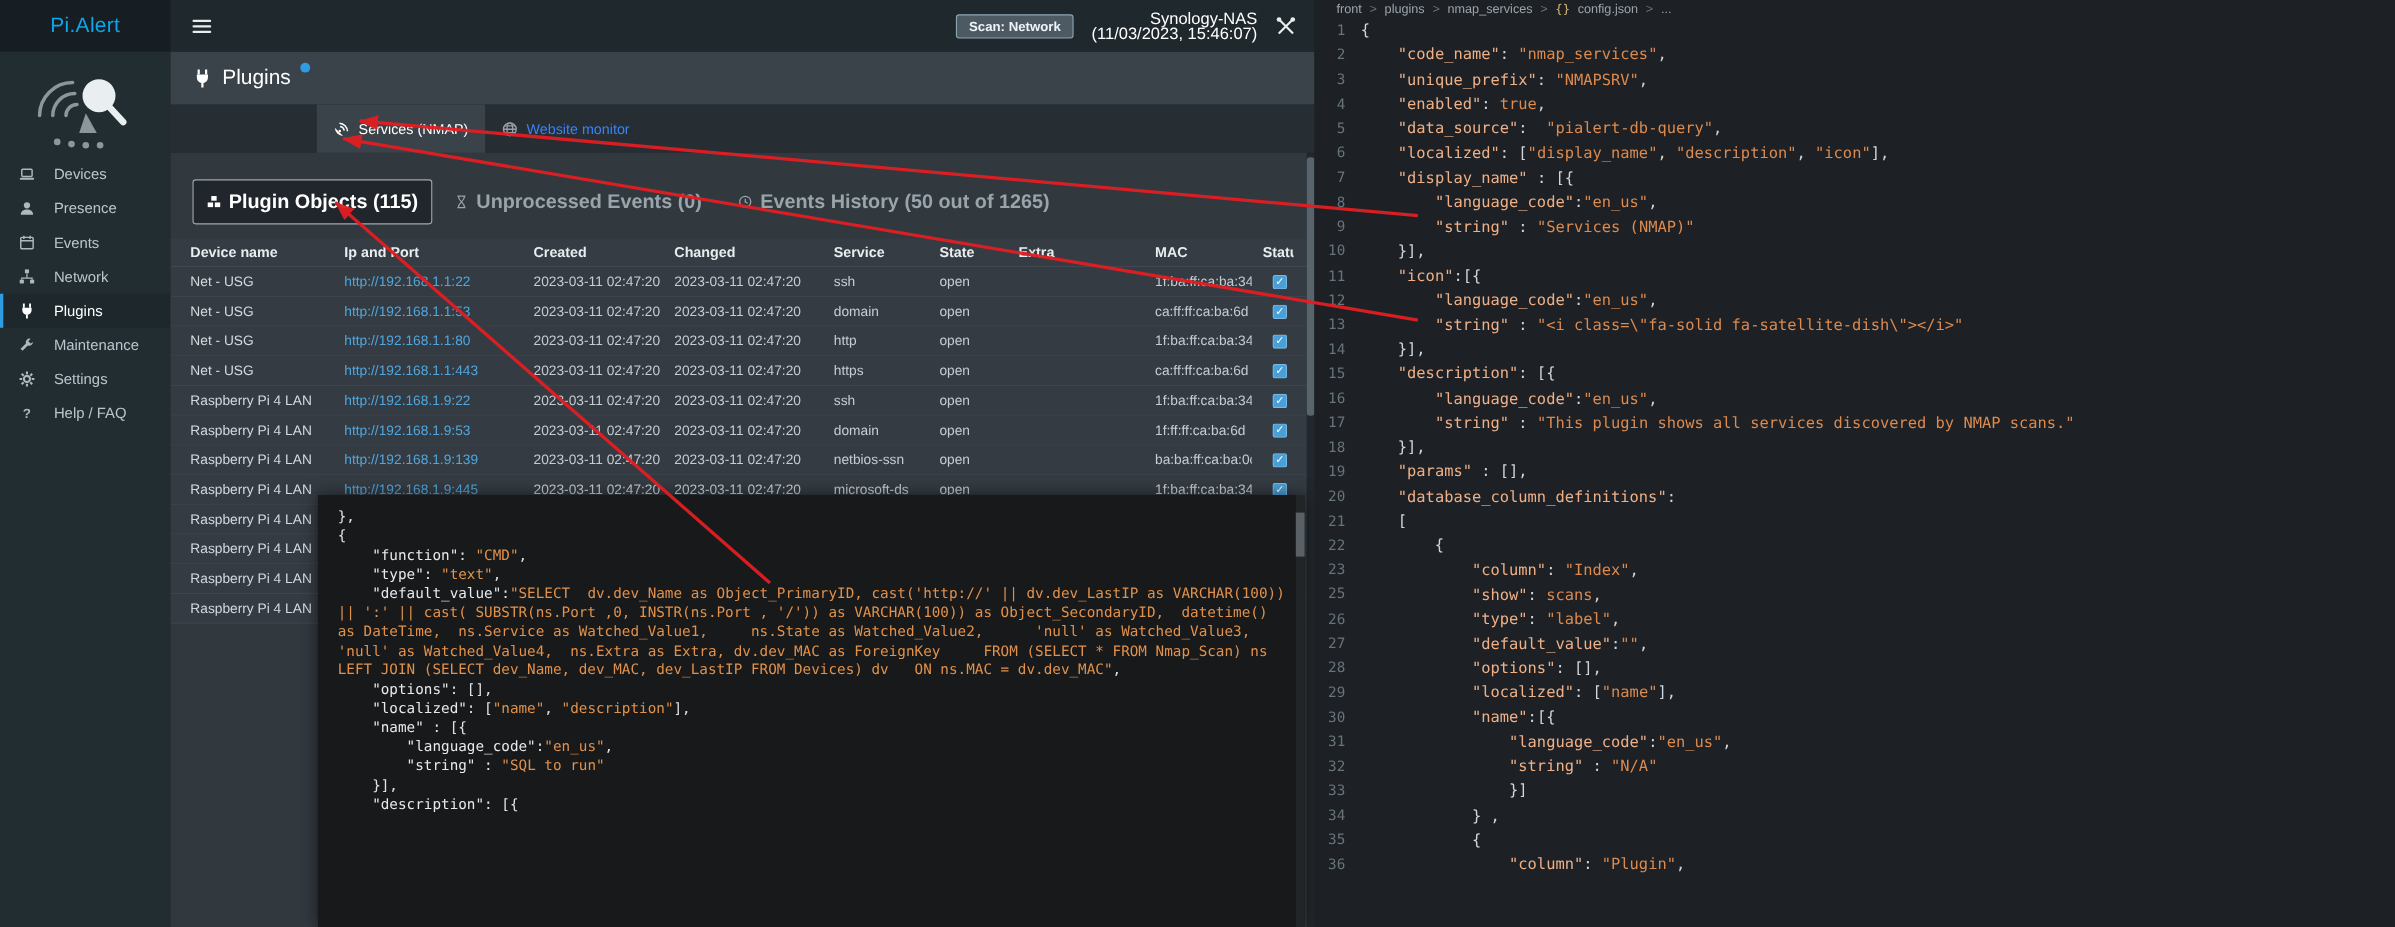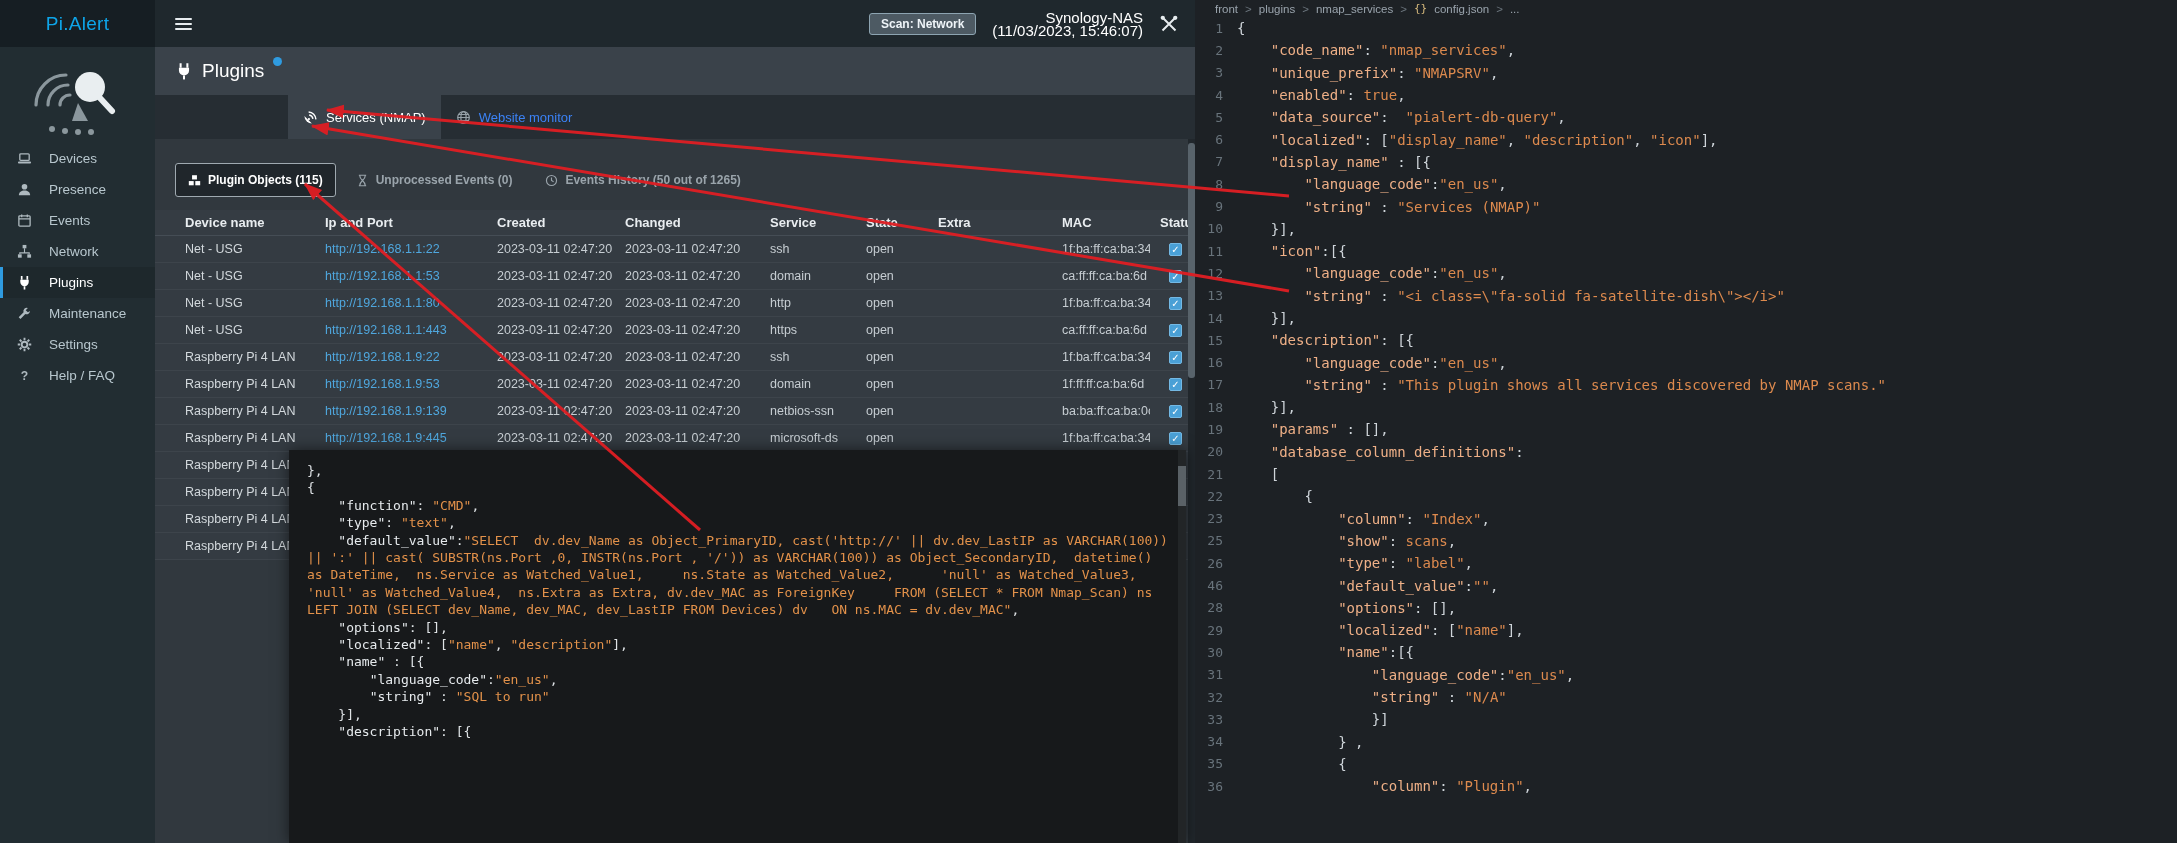--- a/index.html
+++ b/index.html
@@ -35,29 +35,29 @@
 #header-strip .icn{color:#fff}#header-strip .icn svg{width:18px;height:18px}
 #page-title{color:#fff;font-size:19px;font-weight:normal;display:inline}
 #title-dot{width:9px;height:9px;border-radius:50%;display:inline-block;align-self:flex-start;margin-top:10px}
 #tabstrip{height:44px;background:#262d33;display:flex;align-items:stretch;padding-left:133px}
 .ptab{display:flex;align-items:center;gap:8px;padding:0 15px;font-size:13px;color:#3b82f6;cursor:pointer}
 .ptab .icn{color:#97a1a8}
 .ptab.active{background:#3a424a;color:#fff}
 .ptab.active .icn{color:#fff}
 #panel{position:absolute;left:0;top:92px;width:1033px;bottom:0;background:#31383e}
 #subtabs{display:flex;gap:7px;padding:24px 0 13px 20px}
-.stab{display:flex;align-items:center;gap:7px;font-size:12px;font-weight:bold;color:#9aa4ab;
+.stab{display:flex;align-items:center;gap:7px;font-size:18px;font-weight:bold;color:#9aa4ab;
 padding:9px 12px;border:1px solid transparent;border-radius:3px;cursor:pointer}
 .stab .icn{color:#9aa4ab}.stab .icn svg{width:13px;height:13px}
 .stab.active{color:#fff;border-color:#9fa9b0;background:#20262b}
 .stab.active .icn{color:#fff}
 
 
 #thead,.trow{display:grid;grid-template-columns:140px 172px 128px 145px 96px 72px 124px 98px 38px;
-padding-left:20px;align-items:center}
+padding-left:8px;align-items:center}
 #thead{height:26px;background:#353c43;border-bottom:1px solid #454d55;color:#e9edf0;font-size:13px;font-weight:bold}
 #thead>div{padding-left:10px;white-space:nowrap;overflow:hidden}
 .trow{height:27px;border-bottom:1px solid #3d444b;background:#343b42;font-size:12.5px;color:#c6cdd2}
 .trow>div{padding-left:10px;white-space:nowrap;overflow:hidden;display:flex;align-items:center}
 .trow .dev{color:#d3d9dd}
 .tlink{color:#4fa7de;text-decoration:none;cursor:pointer}
 .cell-status{justify-content:flex-end;padding-right:6px}
 .cbx{width:13px;height:13px;background:#4aa0d6;border:1px solid #74b9e4;border-radius:2px;color:#fff;
 font-size:10px;line-height:12px;text-align:center;display:inline-block;cursor:pointer}
 
@@ -597,21 +597,21 @@
         </div>
         <div class="cl">
           <span class="ln">25</span>
           <span class="ct">            <span class="tk">"show"</span>: <span class="tb">scans</span>,</span>
         </div>
         <div class="cl">
           <span class="ln">26</span>
           <span class="ct">            <span class="tk">"type"</span>: <span class="ts">"label"</span>,</span>
         </div>
         <div class="cl">
-          <span class="ln">46</span>
+          <span class="ln">27</span>
           <span class="ct">            <span class="tk">"default_value"</span>:<span class="ts">""</span>,</span>
         </div>
         <div class="cl">
           <span class="ln">28</span>
           <span class="ct">            <span class="tk">"options"</span>: [],</span>
         </div>
         <div class="cl">
           <span class="ln">29</span>
           <span class="ct">            <span class="tk">"localized"</span>: [<span class="ts">"name"</span>],</span>
         </div>

